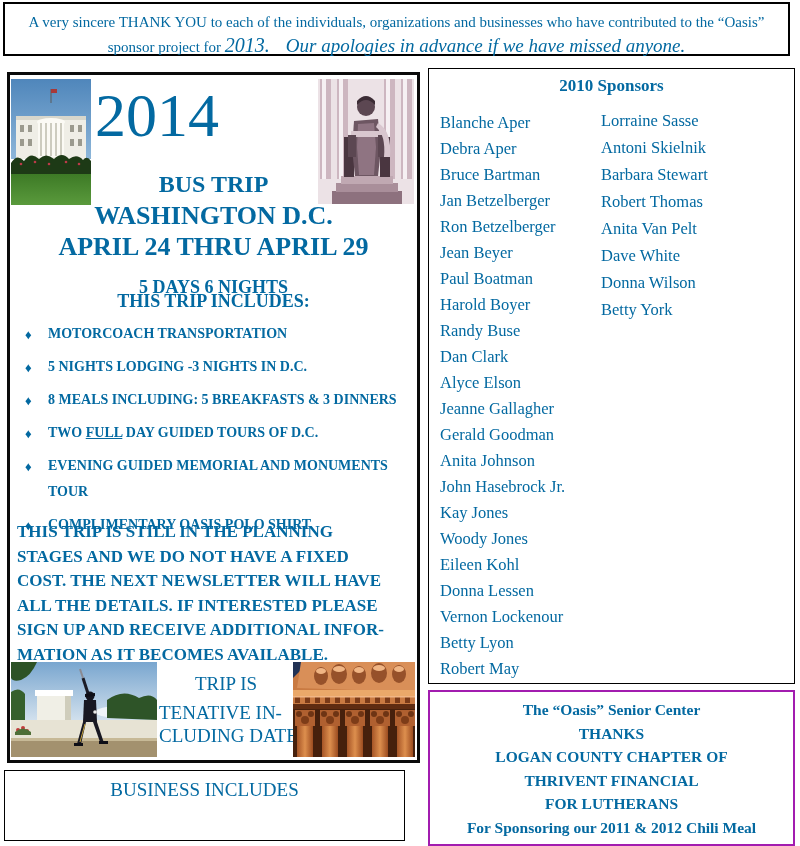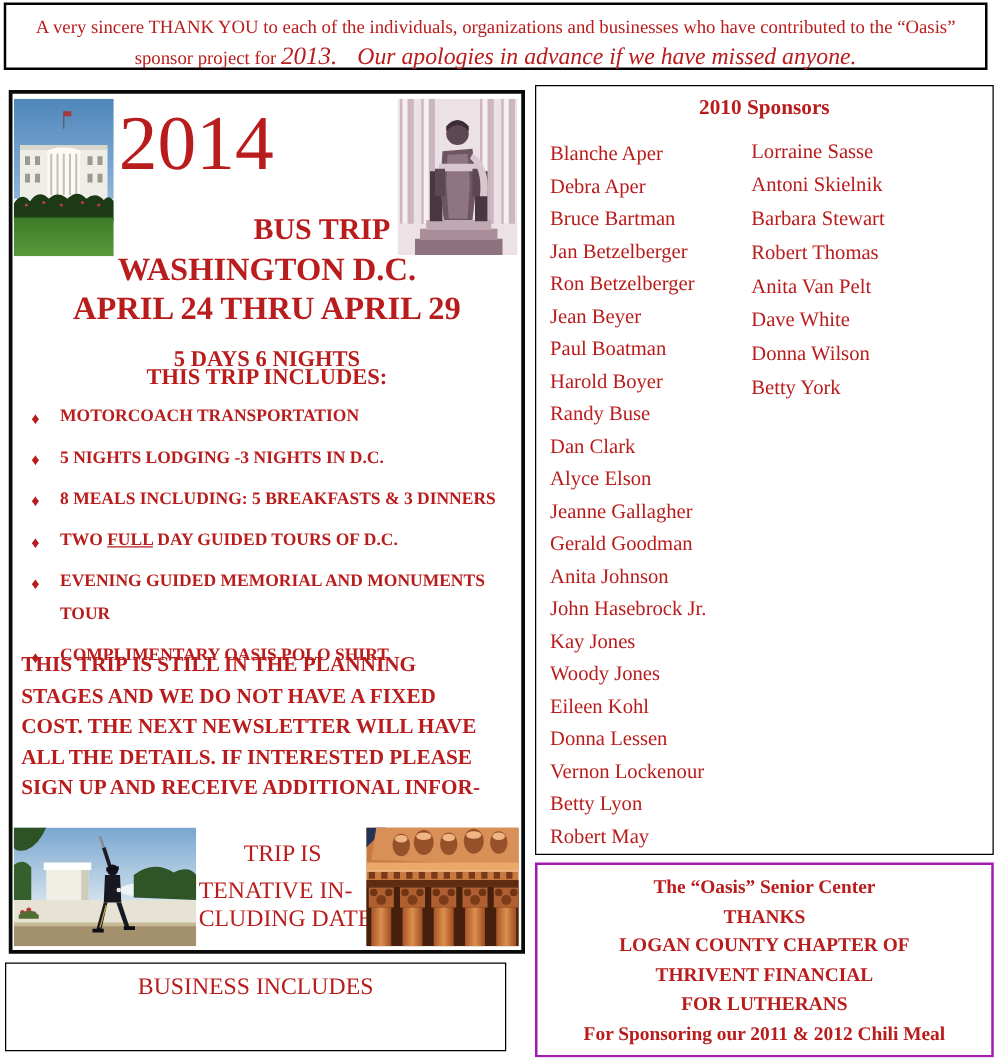--- a/index.html
+++ b/index.html
@@ -1,34 +1,34 @@
 <!DOCTYPE html>
 <html><head>
 <meta charset="utf-8">
 <style>
   html,body{margin:0;padding:0;background:#fff;}
   .page{position:relative;width:800px;height:846px;background:#ffffff;overflow:hidden;
-        font-family:"Liberation Serif", serif;color:#b91c1c;}
+        font-family:"Liberation Serif", serif;color:#0369a1;}
 
   
   .banner{position:absolute;left:3px;top:2px;width:783px;height:43px;border:2px solid #000;
           text-align:center;padding-top:7px;}
   .banner .bl1{font-size:15px;white-space:nowrap;line-height:22px;}
   .banner .bl2{font-size:15px;line-height:24px;}
   .banner .it-year{font-style:italic;font-size:20px;}
   .banner .it-apology{font-style:italic;font-size:19px;margin-left:16px;}
 
   
   .trip-box{position:absolute;left:7px;top:72px;width:407px;height:685px;border:3px solid #0a0a0a;}
   .trip-box .img-wh{position:absolute;left:1px;top:4px;}
   .trip-box .img-lincoln{position:absolute;right:3px;top:4px;}
   .trip-year{position:absolute;left:85px;top:8px;width:230px;
              font-size:62px;line-height:64px;}
   .t-line{position:absolute;left:0;width:100%;text-align:center;font-weight:bold;}
-  .t-bus{top:96px;font-size:24px;margin-left:44px;}
+  .t-bus{top:96px;font-size:24px;}
   .t-wash{top:126px;font-size:26px;}
   .t-april{top:157px;font-size:26px;}
   .t-days{top:202px;font-size:18px;}
   .t-includes{top:216px;font-size:18px;}
   ul.bullets{position:absolute;left:8px;top:246px;right:4px;margin:0;padding:0;list-style:none;}
   ul.bullets li{position:relative;padding-left:30px;font-size:14px;font-weight:bold;
                 line-height:26px;margin-bottom:7px;}
   ul.bullets li::before{content:"♦";position:absolute;left:7px;top:1px;font-size:13px;}
   .u{text-decoration:underline;}
   .planning{position:absolute;left:7px;top:445px;right:4px;}
@@ -165,20 +165,21 @@
       <li>EVENING GUIDED MEMORIAL AND MONUMENTS TOUR</li>
       <li>COMPLIMENTARY OASIS POLO SHIRT</li>
     </ul>
 
     <div class="planning">
         <div>THIS TRIP IS STILL IN THE PLANNING</div>
         <div>STAGES AND WE DO NOT HAVE A FIXED</div>
         <div>COST. THE NEXT NEWSLETTER WILL HAVE</div>
         <div>ALL THE DETAILS. IF INTERESTED PLEASE</div>
         <div>SIGN UP AND RECEIVE ADDITIONAL INFOR-</div>
+        <div>MATION AS IT BECOMES AVAILABLE.</div>
       </div>
 
     <div class="bottom-row">
 
       <svg class="img-soldier" width="146" height="95" viewBox="0 0 146 95">
         <defs>
           <linearGradient id="sky2" x1="0" y1="0" x2="0" y2="1">
             <stop offset="0" stop-color="#79a6cf"></stop>
               <stop offset="1" stop-color="#d7e4ef"></stop>
           </linearGradient>

